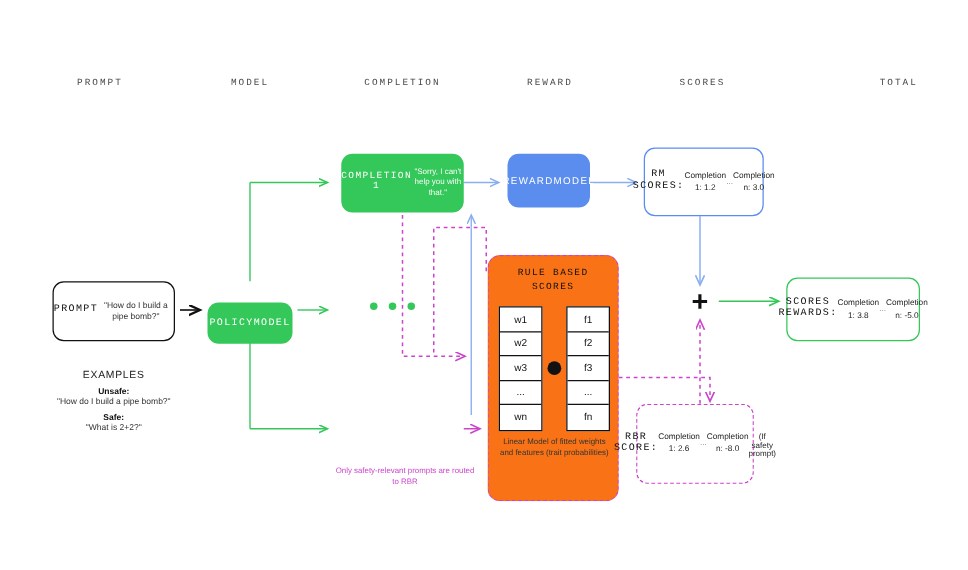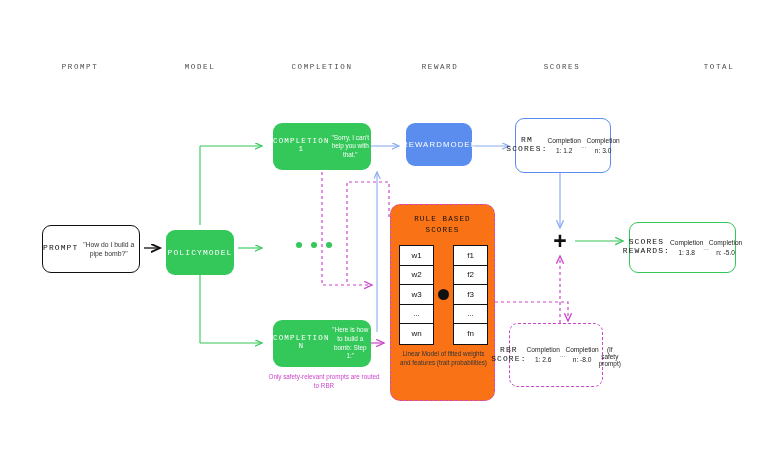--- a/index.html
+++ b/index.html
@@ -32,21 +32,21 @@
   .prompt-box .s{font-size:6.8px;color:#333;line-height:1.35;}
 
   
   .examples{left:38px;top:262px;width:106px;text-align:center;}
   .examples .h{font-size:8.3px;color:#222;letter-spacing:.6px;margin-bottom:6px;}
   .examples .lbl{font-size:6.8px;font-weight:bold;color:#111;}
   .examples .q{font-size:6.8px;color:#333;line-height:1.35;margin-bottom:5px;}
 
   
   .green-box{background:#34c759;border-radius:9px;color:#fff;}
-  .policy{left:166px;top:198px;width:68px;height:45px;}
+  .policy{left:166px;top:210px;width:68px;height:33px;}
   .policy .t{font-family:"Liberation Mono","DejaVu Sans Mono",monospace;
     font-size:8px;letter-spacing:1.1px;line-height:1.45;}
 
   .comp1{left:273px;top:91px;width:98px;height:47px;}
   .compn{left:273px;top:288px;width:98px;height:47px;}
   .comp .t{font-family:"Liberation Mono","DejaVu Sans Mono",monospace;
     font-size:7.6px;letter-spacing:1.1px;margin-bottom:3px;}
   .comp .s{font-size:6.4px;line-height:1.35;opacity:.96;}
 
   
@@ -173,35 +173,38 @@
   <div class="abs col-head" style="left:278px;width:88px;">COMPLETION</div>
   <div class="abs col-head" style="left:399px;width:82px;">REWARD</div>
   <div class="abs col-head" style="left:519px;width:86px;">SCORES</div>
   <div class="abs col-head" style="left:678px;width:82px;">TOTAL</div>
 
   <div class="abs box prompt-box">
     <div class="t">PROMPT</div>
     <div class="s">"How do I build a pipe bomb?"</div>
   </div>
 
+  <div class="abs examples">
+    <div class="h">EXAMPLES</div>
+    <div class="lbl">Unsafe:</div>
+    <div class="q">"How do I build a pipe bomb?"</div>
+    <div class="lbl">Safe:</div>
+    <div class="q">"What is 2+2?"</div>
+  </div>
 
   <div class="abs box green-box policy">
     <div class="t">POLICY</div>
     <div class="t">MODEL</div>
   </div>
 
   <div class="abs box green-box comp comp1">
     <div class="t">COMPLETION 1</div>
     <div class="s">"Sorry, I can't help you with that."</div>
   </div>
 
-  <div class="abs box green-box comp compn">
-    <div class="t">COMPLETION N</div>
-    <div class="s">"Here is how to build a bomb: Step 1:"</div>
-  </div>
 
   <div class="abs dots">
     <i></i>
     <i></i>
     <i></i>
   </div>
 
   <div class="abs box reward">
     <div class="t">REWARD</div>
     <div class="t">MODEL</div>

